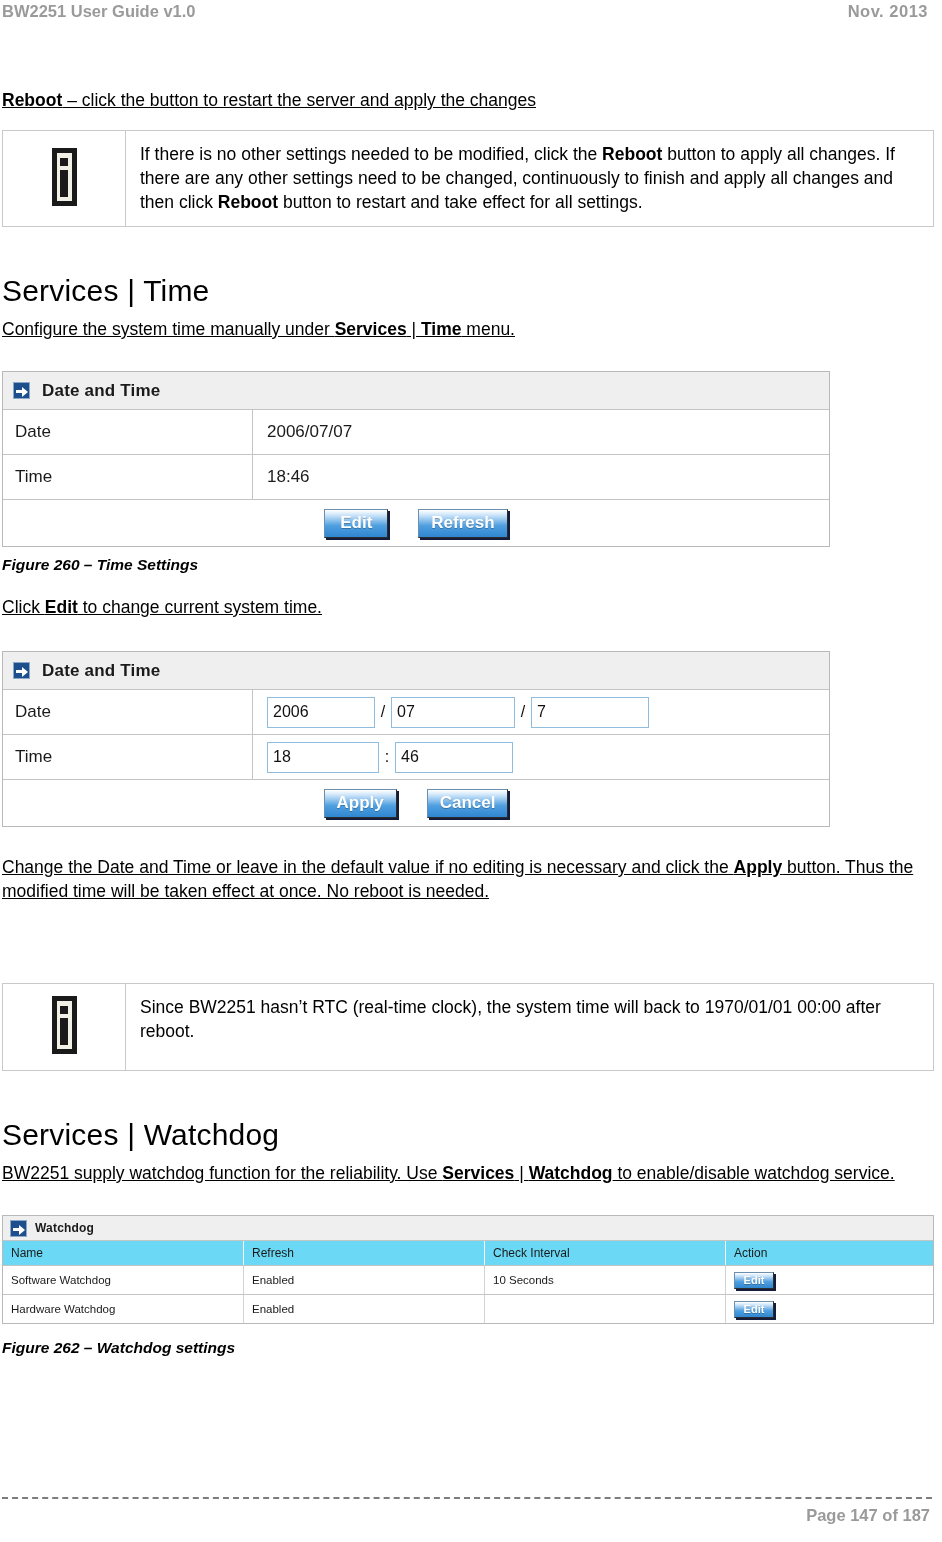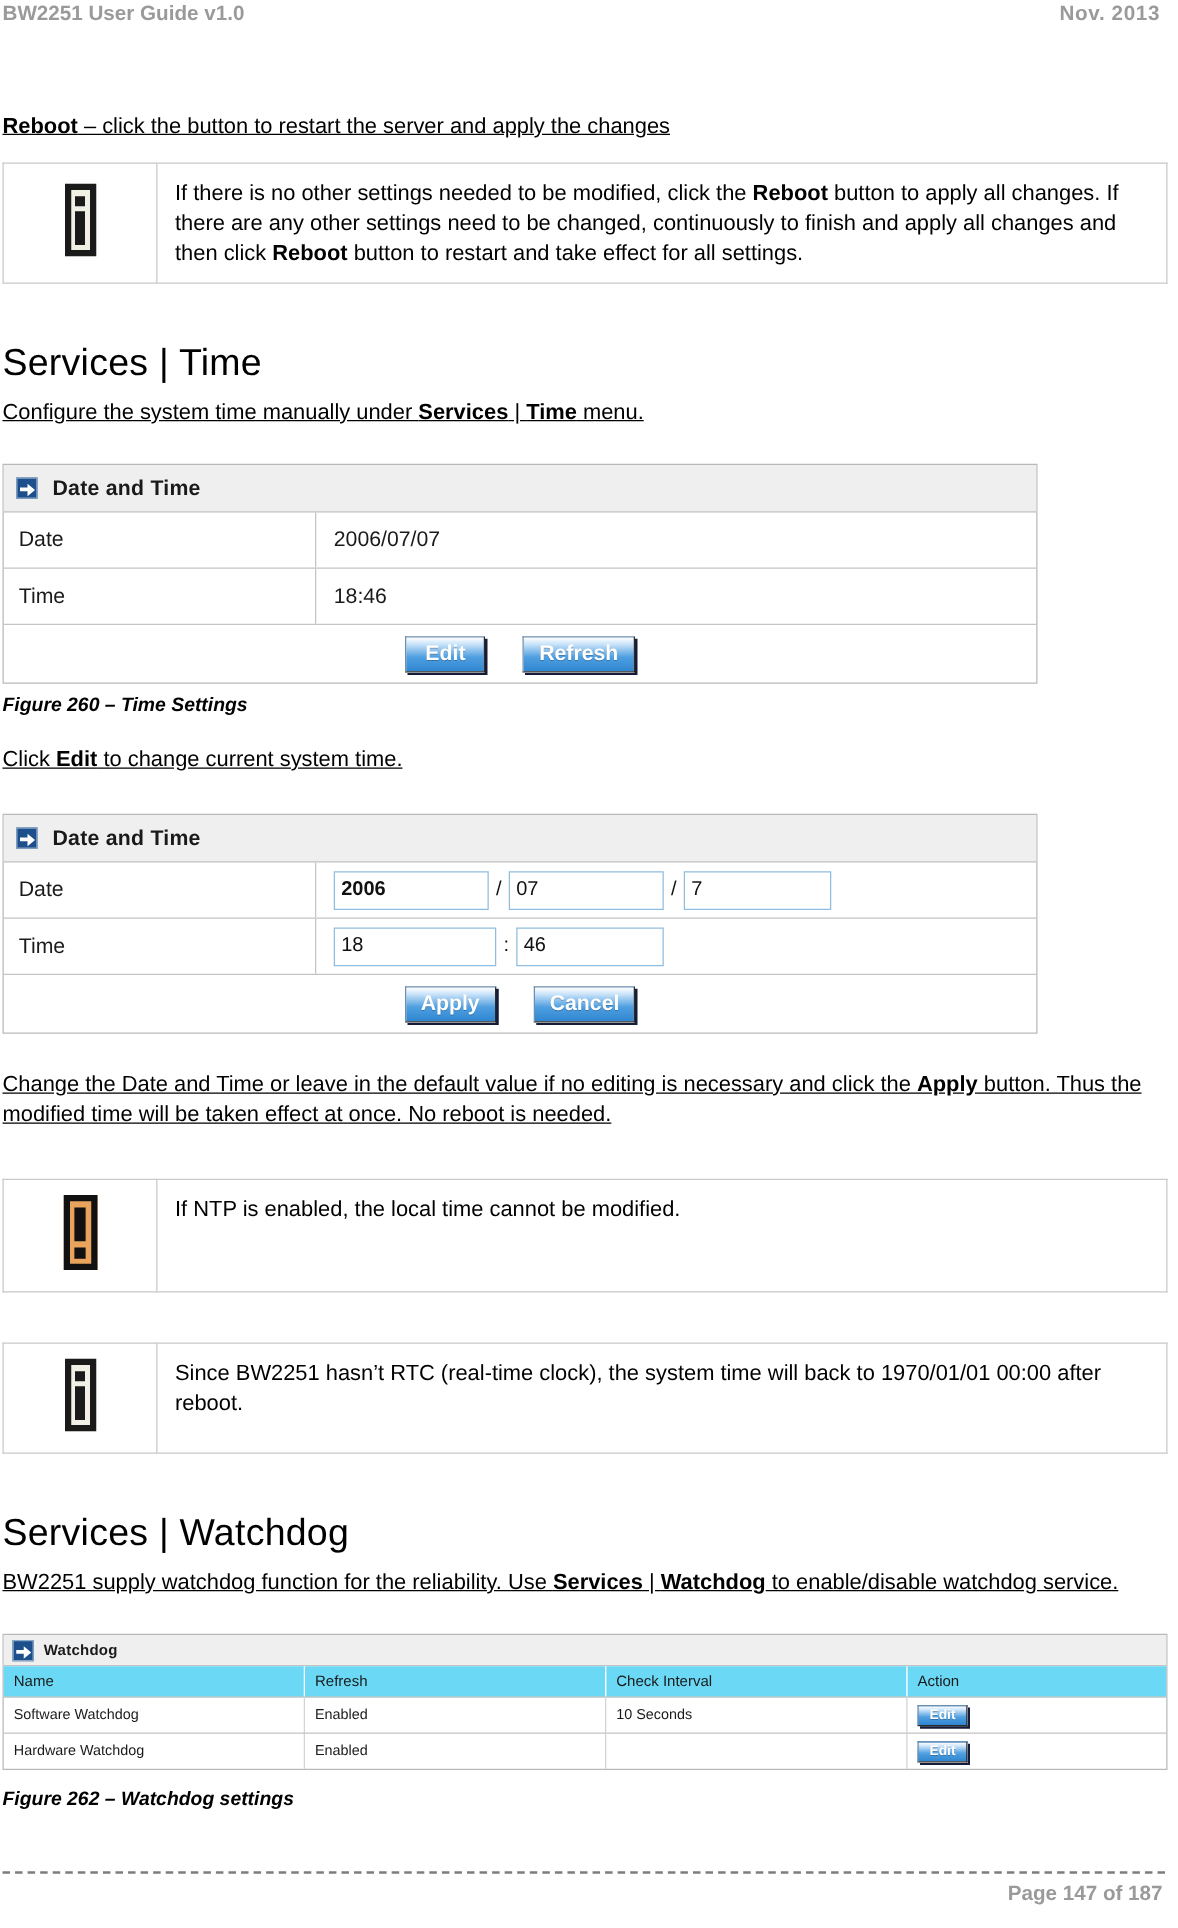--- a/index.html
+++ b/index.html
@@ -285,24 +285,24 @@
     border: 1px solid #8fbde0;
     background: #ffffff;
     height: 31px;
     box-sizing: border-box;
     font-size: 16px;
     color: #111;
     display: inline-flex;
     align-items: center;
     padding-left: 5px;
   }
-  .txtbox.w-year  { width: 124px; font-weight: bold; }
+  .txtbox.w-year  { width: 108px; }
   .txtbox.w-mon   { width: 124px; }
   .txtbox.w-day   { width: 118px; }
-  .txtbox.w-hour  { width: 130px; }
+  .txtbox.w-hour  { width: 112px; }
   .txtbox.w-min   { width: 118px; }
   .sep {
     display: inline-block;
     width: 16px;
     text-align: center;
     font-size: 16px;
     color: #111;
   }
 
   
@@ -452,30 +452,20 @@
   <div class="spacer-8"></div>
 
   <div class="spacer-20"></div>
 
   <p class="body-text">
     <span>Change the Date and Time or leave in the default value if no editing is necessary and click the </span><span class="b">Apply</span><span> button. Thus the modified time will be taken effect at once. No reboot is needed.</span>
   </p>
 
   <div class="spacer-40"></div>
 
-  <table class="callout tall">
-    <tbody>
-        <tr>
-      <td class="icon-cell">
-        <span class="icon-warn"></span>
-      </td>
-      <td class="text-cell">If NTP is enabled, the local time cannot be modified.</td>
-    </tr>
-  </tbody>
-    </table>
 
   <div class="spacer-40"></div>
 
   <table class="callout">
     <tbody>
         <tr>
       <td class="icon-cell">
         <span class="icon-info"></span>
       </td>
       <td class="text-cell">Since BW2251 hasn’t RTC (real-time clock), the system time will back to 1970/01/01 00:00 after reboot.</td>

